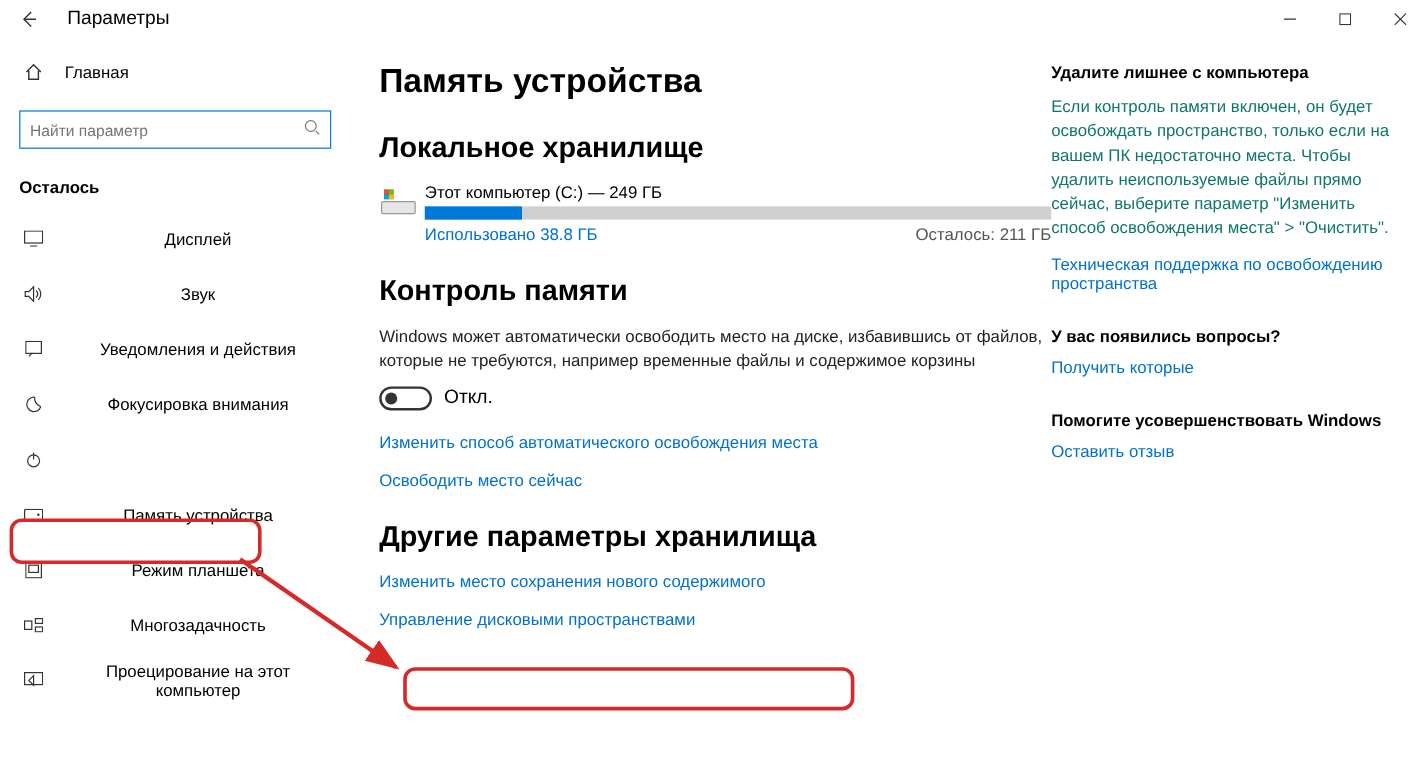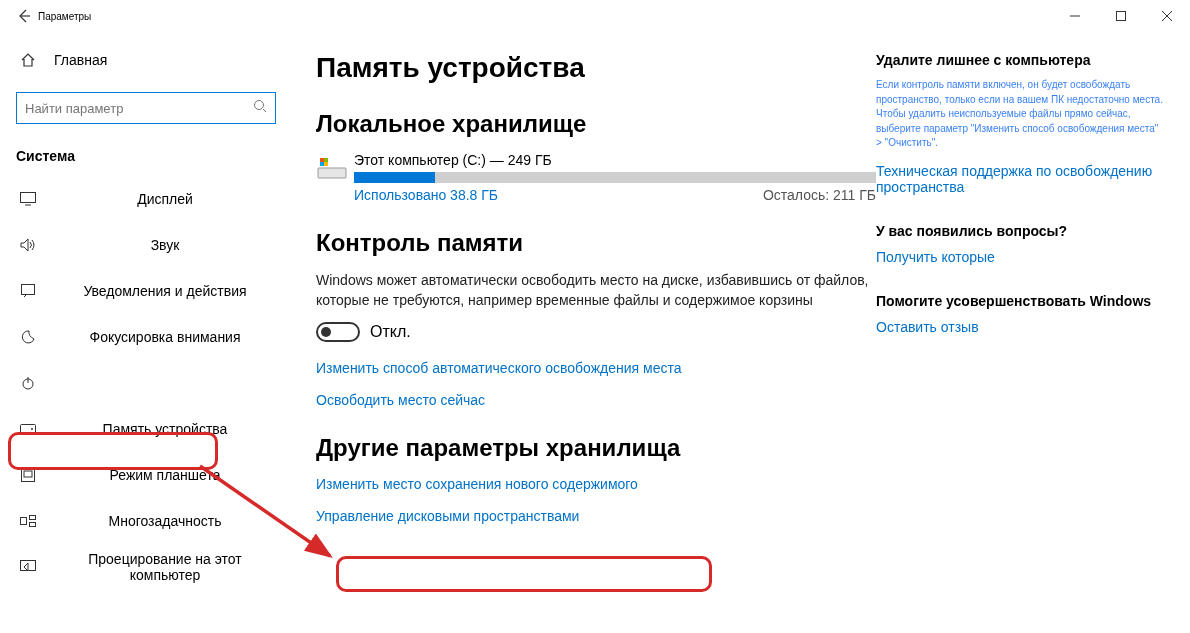--- a/index.html
+++ b/index.html
@@ -1,19 +1,19 @@
 <!DOCTYPE html>
 <html><head>
 <meta charset="utf-8">
 <style>
 * { box-sizing: border-box; margin: 0; padding: 0; font-family: "Segoe UI", Arial, sans-serif; }
 body { width: 1190px; height: 633px; background: #fff; overflow: hidden; position: relative; }
 .titlebar { height: 32px; display: flex; align-items: center; padding-left: 10px; }
 .titlebar .back { width: 28px; height: 28px; display: flex; align-items: center; justify-content: center; font-size: 16px; }
-.titlebar .title { margin-left: 0; font-size: 10px; }
+.titlebar .title { margin-left: 18px; font-size: 16px; }
 .win-controls { position: absolute; top: 0; right: 0; display: flex; }
 .win-controls .wc { width: 46px; height: 32px; display: flex; align-items: center; justify-content: center; }
 .layout { display: flex; height: calc(633px - 32px); }
 .sidebar { width: 320px; padding: 8px 16px 0 16px; }
 .home { display: flex; align-items: center; height: 40px; font-size: 14px; }
 .home .icon { width: 24px; display: flex; justify-content: center; }
 .searchbox { margin-top: 12px; border: 1px solid #0078d7; height: 32px; display: flex; align-items: center; padding: 0 8px; position: relative; }
 .searchbox input { border: none; outline: none; width: 100%; font-size: 13px; color: #14532d; }
 .searchbox .mag { position: absolute; right: 8px; color: #666; }
 .group-title { margin-top: 24px; font-size: 14px; font-weight: 600; }
@@ -35,21 +35,21 @@
 .drive-stats { display: flex; justify-content: space-between; font-size: 14px; align-items: flex-end; }
 .drive-stats .used { color: #0072c9; }
 .drive-stats .free { color: #555; }
 .desc { font-size: 14px; line-height: 1.4; margin-bottom: 12px; color: #222; }
 .toggle-row { display: flex; align-items: center; margin-bottom: 18px; }
 .toggle { width: 44px; height: 20px; border: 2px solid #333; border-radius: 20px; position: relative; margin-right: 10px; }
 .toggle::after { content: ""; position: absolute; width: 10px; height: 10px; background: #333; border-radius: 50%; left: 3px; top: 3px; }
 .link { color: #0072c9; font-size: 14px; display: block; margin-bottom: 16px; cursor: pointer; }
 .aside { width: 290px; margin-left: auto; }
 .aside h3 { font-size: 14px; font-weight: 600; margin-bottom: 10px; }
-.aside p { font-size: 10px; line-height: 1.45; margin-bottom: 12px; color: #3b82f6; }
+.aside p { font-size: 14px; line-height: 1.45; margin-bottom: 12px; color: #0f766e; }
 .aside .link { margin-bottom: 28px; }
 .aside-block { margin-bottom: 26px; }
 svg.arrow { position: absolute; pointer-events: none; }
 .drive-svg { width:32px; height:28px; }
 </style>
 </head>
 <body>
 
 <div class="titlebar">
   <div class="back">
@@ -88,21 +88,21 @@
         </span>
       <span style="margin-left:14px">Главная</span>
     </div>
     <div class="searchbox">
       <input placeholder="Найти параметр" style="">
       <span class="mag"><svg width="14" height="14" viewBox="0 0 14 14">
             <circle cx="6" cy="6" r="4.5" stroke="#777" fill="none"></circle>
             <path d="M10 10 L13 13" stroke="#777"></path>
           </svg></span>
     </div>
-    <div class="group-title">Система</div>
+    <div class="group-title">Осталось</div>
     <div class="nav">
       <div class="nav-item">
         <span class="icon">
             <svg width="16" height="14" viewBox="0 0 16 14">
               <rect x="0.5" y="0.5" width="15" height="10" stroke="#333" fill="none"></rect>
               <path d="M5 13 H11" stroke="#333"></path>
             </svg>
           </span>
         <span class="label">Дисплей</span>
       </div>

